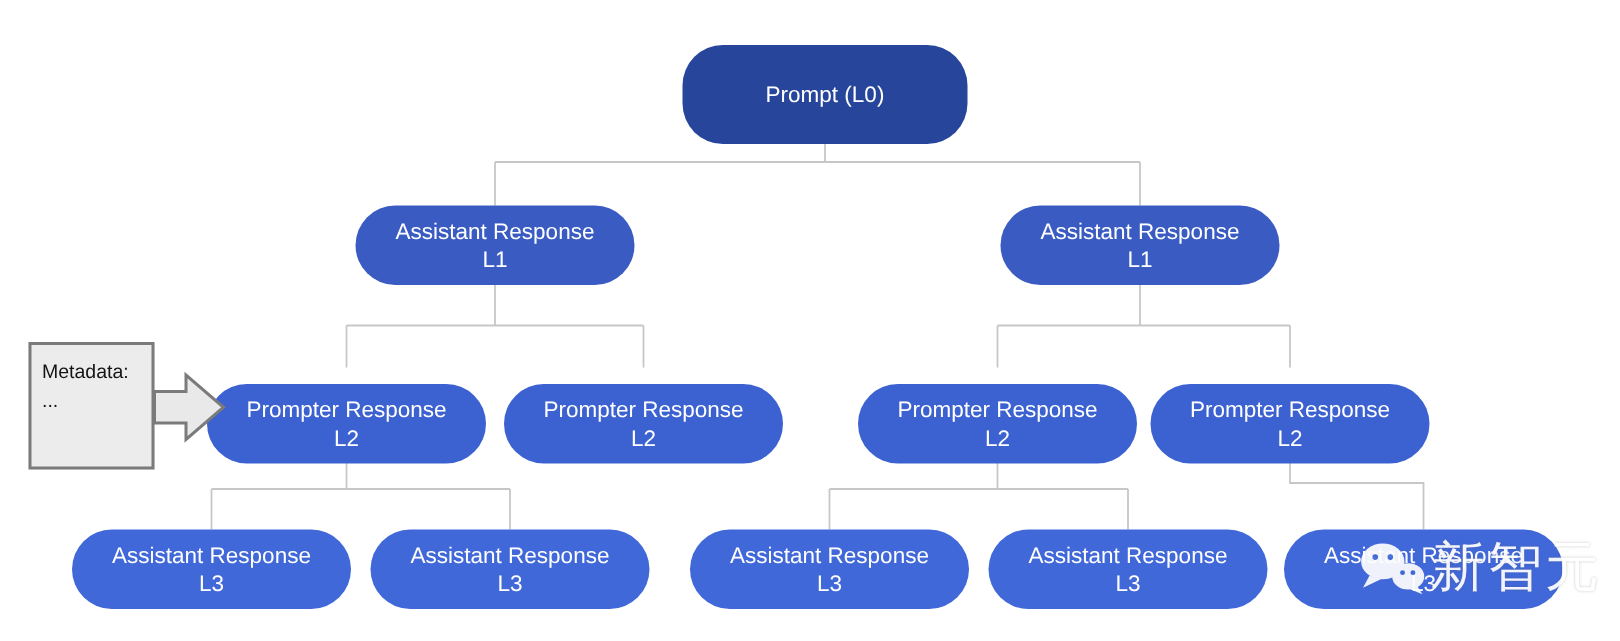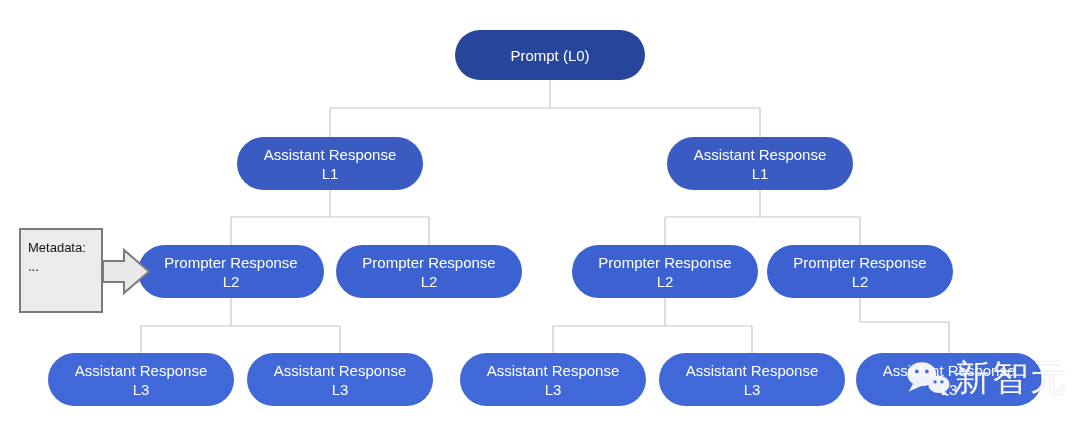--- a/index.html
+++ b/index.html
@@ -9,21 +9,21 @@
   }
   .edges{position:absolute;left:0;top:0;width:1080px;height:427px;}
   .edges path{stroke:var(--edge,#c7c7c7);stroke-width:1.2;fill:none;}
   .node{
     position:absolute;border-radius:27px;color:#fff;
     display:flex;flex-direction:column;align-items:center;justify-content:center;
     font-size:15px;line-height:19px;text-align:center;
   }
   .lvl0{background:var(--level0,#27469b);}
   .lvl1{background:var(--level1,#3a5cc2);}
-  .lvl2{background:var(--level2,#3c62d1);}
+  .lvl2{background:var(--level2,#3c62d1);margin-top:11px;}
   .lvl3{background:var(--level3,#4168d9);}
   .meta-box{
     position:absolute;left:19px;top:228px;width:84px;height:85px;box-sizing:border-box;
     background:#ececec;border:2px solid #7b7b7b;color:#141414;
     font-size:13px;line-height:17px;padding:9px 6px 16px 7px;
   }
   .meta-box .dots{margin-top:2px;}
   .callout-svg{position:absolute;left:0;top:0;width:1080px;height:427px;}
   .callout-svg polygon{fill:#e9e9e9;stroke:#7b7b7b;stroke-width:2;stroke-linejoin:miter;}
   .watermark{
@@ -44,21 +44,21 @@
 
   <svg class="edges" viewBox="0 0 1080 427">
     <path d="M550 80 V108 M330 108 H760 M330 108 V137 M760 108 V137
              M330 190 V217 M231 217 H429 M231 217 V245 M429 217 V245
              M760 190 V217 M665 217 H860 M665 217 V245 M860 217 V245
              M231 298 V326 M141 326 H340 M141 326 V353 M340 326 V353
              M665 298 V326 M553 326 H752 M553 326 V353 M752 326 V353
              M860 298 V322 H949 V353"></path>
   </svg>
 
-  <div class="node lvl0" style="left:455px;top:30px;width:190px;height:50px">
+  <div class="node lvl0" style="left:455px;top:30px;width:190px;height:66px">
     <div>Prompt (L0)</div>
   </div>
 
   <div class="node lvl1" style="left:237px;top:137px;width:186px;height:53px">
     <div>Assistant Response</div>
     <div>L1</div>
   </div>
 
   <div class="node lvl1" style="left:667px;top:137px;width:186px;height:53px">
     <div>Assistant Response</div>

